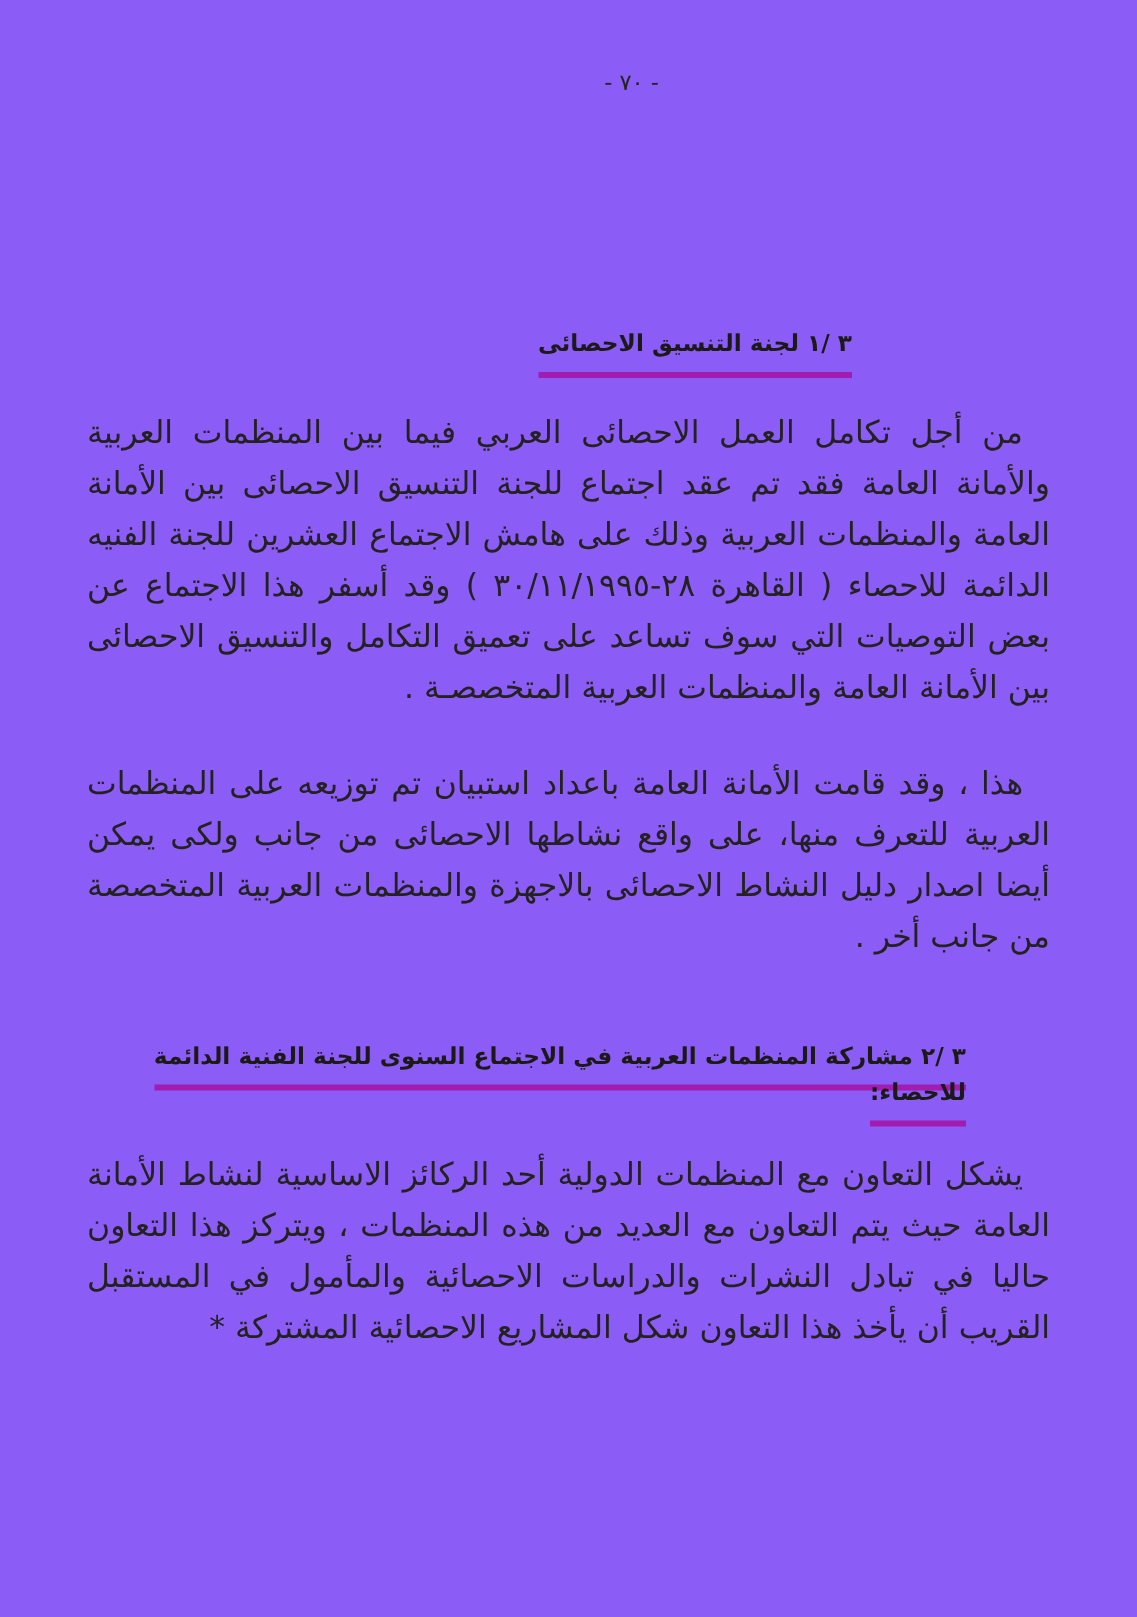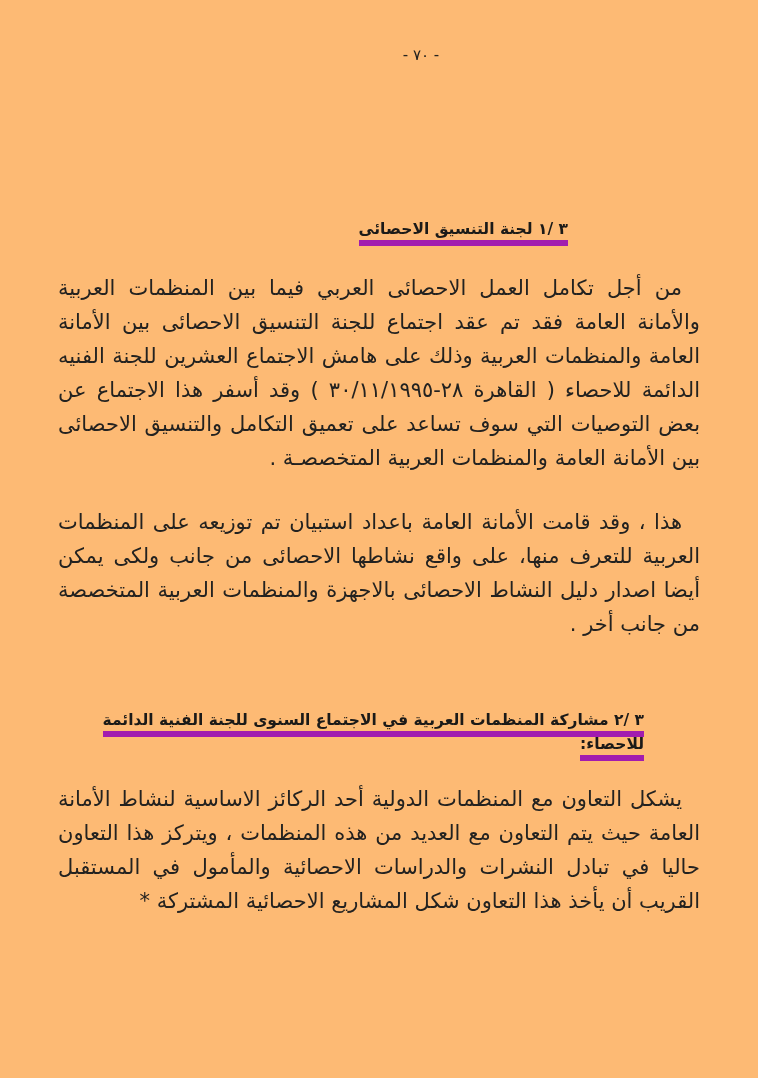--- a/index.html
+++ b/index.html
@@ -11,21 +11,21 @@
       width: 758px;
       height: 1078px;
       font-family: "DejaVu Sans", sans-serif;
       color: #1f1e1c;
       -webkit-font-smoothing: antialiased;
     }
     .page {
       position: relative;
       width: 758px;
       height: 1078px;
-      background: #fdba74;
+      background: #8b5cf6;
       overflow: hidden;
     }
     .page-number {
       position: absolute;
       top: 46px;
       left: 84px;
       right: 0;
       text-align: center;
       font-size: 15px;
       letter-spacing: 3px;
@@ -42,25 +42,25 @@
     }
     .heading {
       font-size: 15.5px;
       font-weight: bold;
       margin: 0;
       text-align: right;
       line-height: 1.5;
       color: #1b1a18;
     }
     .heading .underlined {
-      border-bottom: 6px solid #a21caf;
-      padding-bottom: 2px;
+      border-bottom: 4px solid #a21caf;
+      padding-bottom: 10px;
     }
     .heading-1 { margin: 0 132px 30px 0; }
-    .heading-2 { margin: 68px 56px 26px 0; }
+    .heading-2 { margin: 52px 56px 26px 0; }
     .heading-3 { margin: 48px 56px 28px 0; }
     .para {
       font-size: 21px;
       line-height: 34px;
       margin: 0 0 30px 0;
       text-indent: 18px;
       text-align: justify;
       text-justify: inter-word;
       color: #232220;
     }

